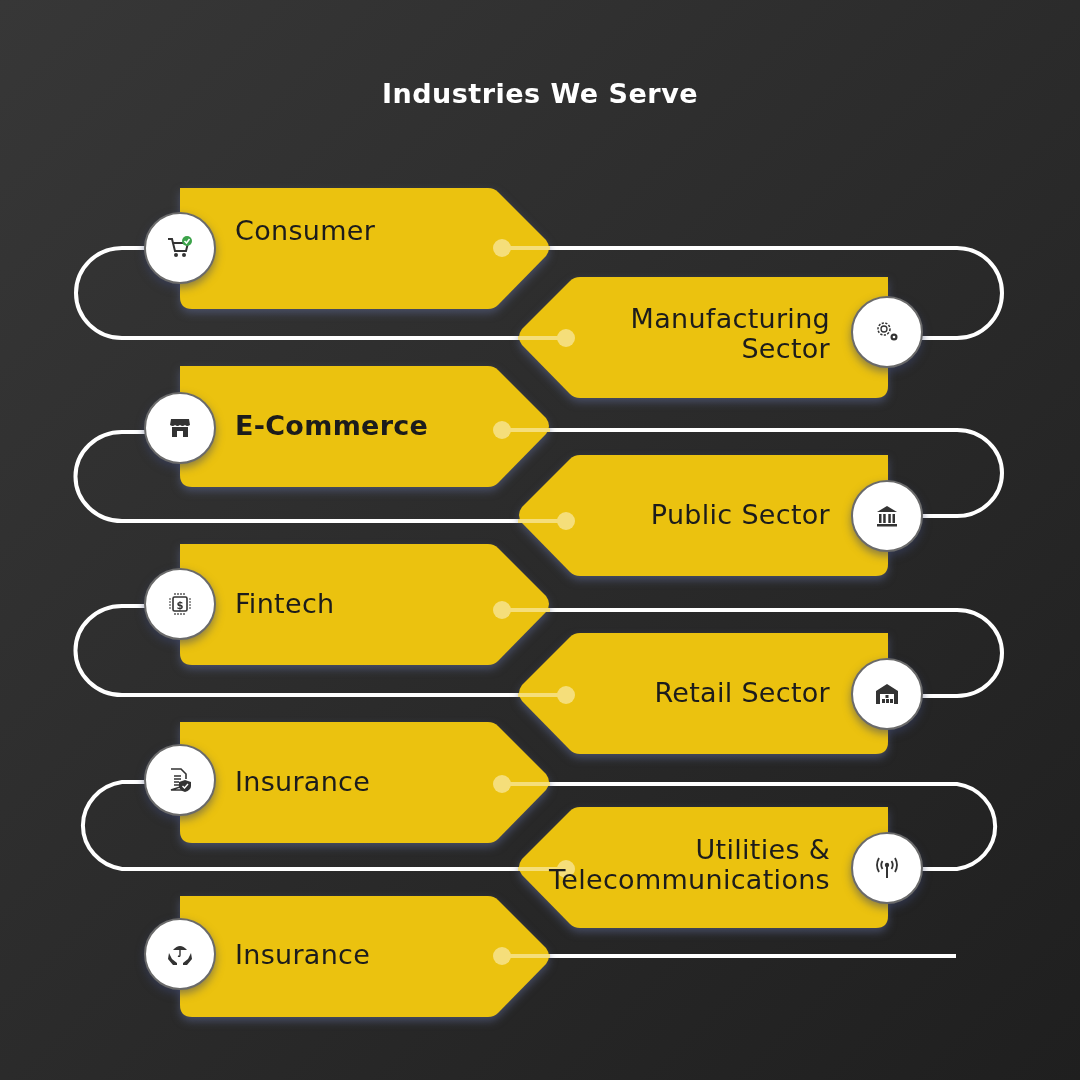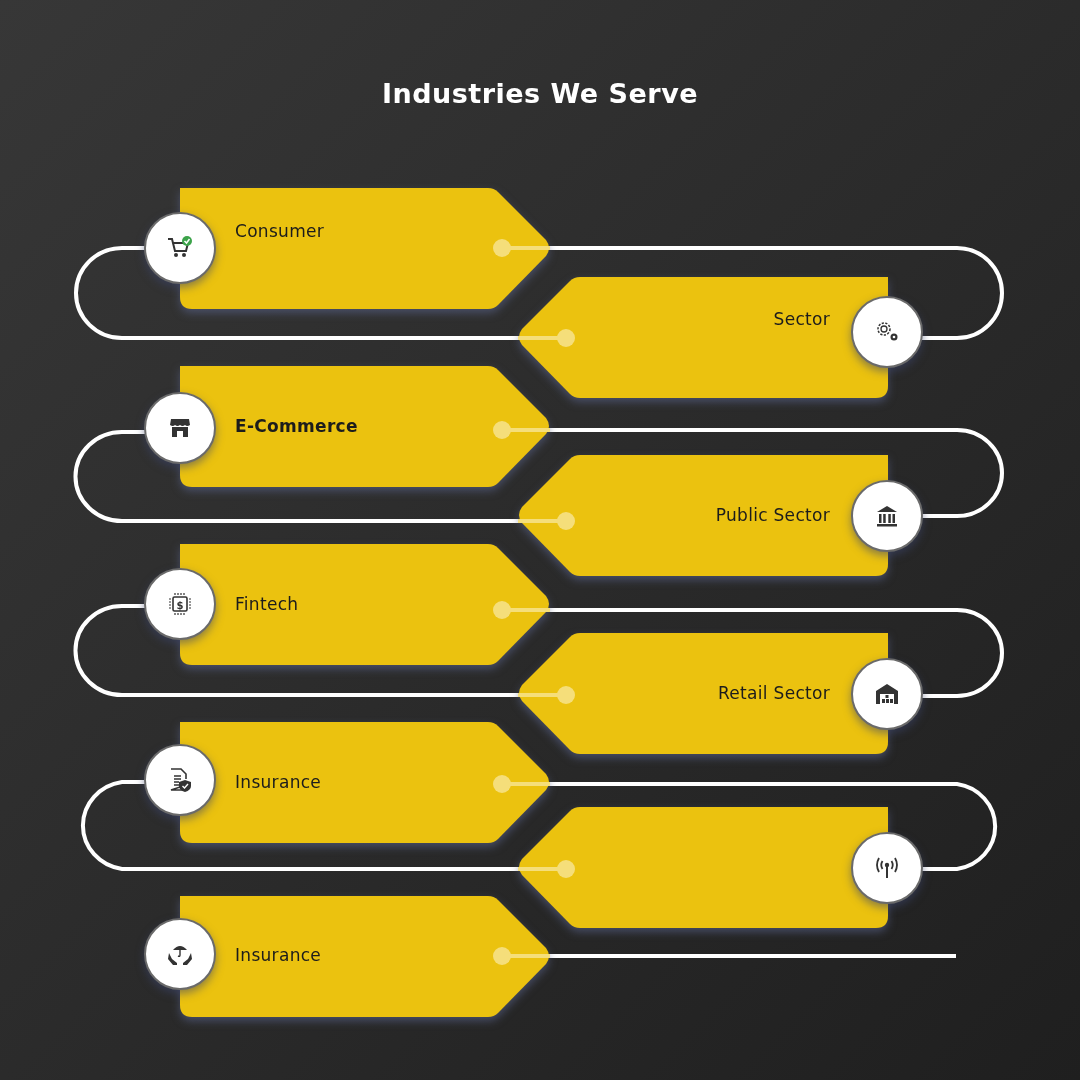--- a/index.html
+++ b/index.html
@@ -4,21 +4,21 @@
 <style>
   html,body{margin:0;padding:0;}
   body{width:1080px;height:1080px;overflow:hidden;position:relative;
     background:linear-gradient(135deg,#373737 0%,#2b2b2b 50%,#1f1f1f 100%);
     font-family:"DejaVu Sans","Liberation Sans",sans-serif;}
   .title{position:absolute;top:78px;left:0;width:1080px;text-align:center;
     color:#ffffff;font-size:27px;font-weight:bold;letter-spacing:0.5px;}
   svg.lines{position:absolute;left:0;top:0;}
   .tag{position:absolute;height:121px;}
   .tag svg{position:absolute;left:0;top:0;overflow:visible;}
-  .tag .label{position:absolute;color:#1c1c1c;font-size:17px;line-height:30px;letter-spacing:0.3px;}
+  .tag .label{position:absolute;color:#1c1c1c;font-size:27px;line-height:30px;letter-spacing:0.3px;}
   .tag.left .label{left:55px;text-align:left;}
   .tag.right .label{right:58px;text-align:right;}
   .circle{position:absolute;width:72px;height:72px;border-radius:50%;background:#ffffff;
     border:2px solid #6a6a6a;box-sizing:border-box;
     box-shadow:0 4px 8px rgba(60,70,110,0.55);
     display:flex;align-items:center;justify-content:center;}
   .circle svg{width:30px;height:30px;}
 </style>
 </head>
 <body>
@@ -64,20 +64,21 @@
   </svg>
 </div>
 
 <div class="tag right" style="left:516px;top:277px;width:372px;">
   <svg width="372" height="121">
     <path d="M372 0 V109 Q372 121 360 121 H64 Q58 121 54 117 L6 68 Q0 60 6 52 L54 4 Q58 0 64 0 Z" fill="#EBC20F" style="filter:drop-shadow(0 4px 4px rgba(90,100,140,0.6));"></path>
     <line x1="2" y1="61" x2="50" y2="61" stroke="#F5DE7A" stroke-width="4"></line>
     <circle cx="50" cy="61" r="9" fill="#F5DE7A"></circle>
   </svg>
   <div class="label" style="top:27px;">
+    <div>Manufacturing</div>
       <div>Sector</div>
   </div>
 </div>
 <div class="circle" style="left:851px;top:296px;">
   <svg viewBox="0 0 30 30">
     <circle cx="12" cy="12" r="6" fill="none" stroke="#333" stroke-width="1.5" stroke-dasharray="2.2 1.4"></circle>
     <circle cx="12" cy="12" r="3" fill="none" stroke="#333" stroke-width="1.3"></circle>
     <circle cx="22" cy="20" r="3.5" fill="#333"></circle>
     <circle cx="22" cy="20" r="1.3" fill="#fff"></circle>
   </svg>
@@ -182,20 +183,24 @@
     <path d="M17.5 21 L19.5 23 L23 19" fill="none" stroke="#fff" stroke-width="1.4"></path>
   </svg>
 </div>
 
 <div class="tag right" style="left:516px;top:807px;width:372px;">
   <svg width="372" height="121">
     <path d="M372 0 V109 Q372 121 360 121 H64 Q58 121 54 117 L6 68 Q0 60 6 52 L54 4 Q58 0 64 0 Z" fill="#EBC20F" style="filter:drop-shadow(0 4px 4px rgba(90,100,140,0.6));"></path>
     <line x1="2" y1="62" x2="50" y2="62" stroke="#F5DE7A" stroke-width="4"></line>
     <circle cx="50" cy="62" r="9" fill="#F5DE7A"></circle>
   </svg>
+  <div class="label" style="top:28px;">
+    <div>Utilities &amp;</div>
+      <div>Telecommunications</div>
+  </div>
 </div>
 <div class="circle" style="left:851px;top:832px;">
   <svg viewBox="0 0 30 30">
     <circle cx="15" cy="12" r="2.2" fill="#333"></circle>
     <rect x="14" y="13" width="2" height="12" fill="#333"></rect>
     <path d="M10.5 8 Q8 12 10.5 16 M19.5 8 Q22 12 19.5 16" fill="none" stroke="#333" stroke-width="1.8"></path>
     <path d="M7 5 Q3 12 7 19 M23 5 Q27 12 23 19" fill="none" stroke="#333" stroke-width="1.8"></path>
   </svg>
 </div>
 

